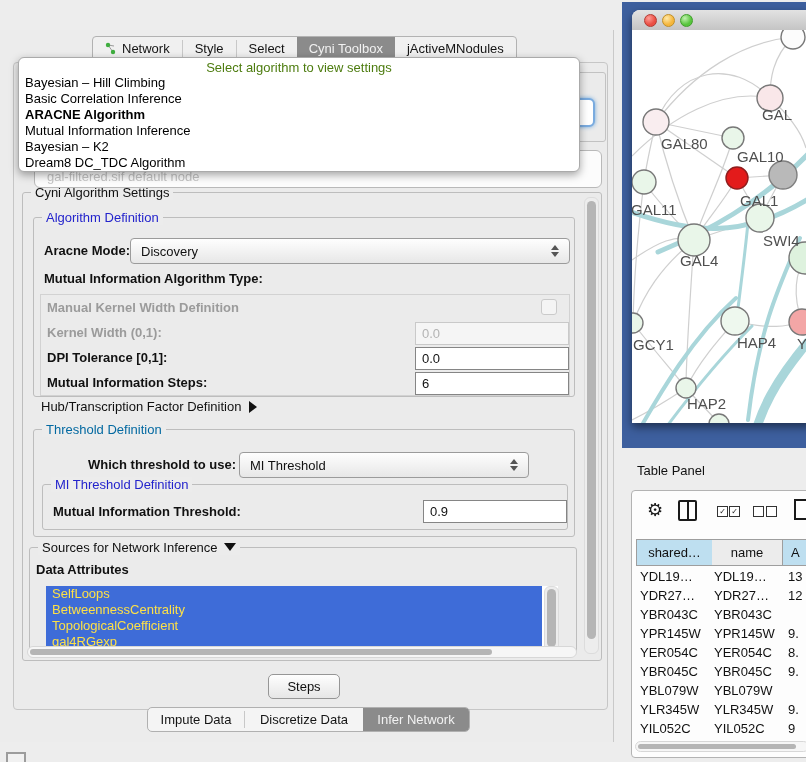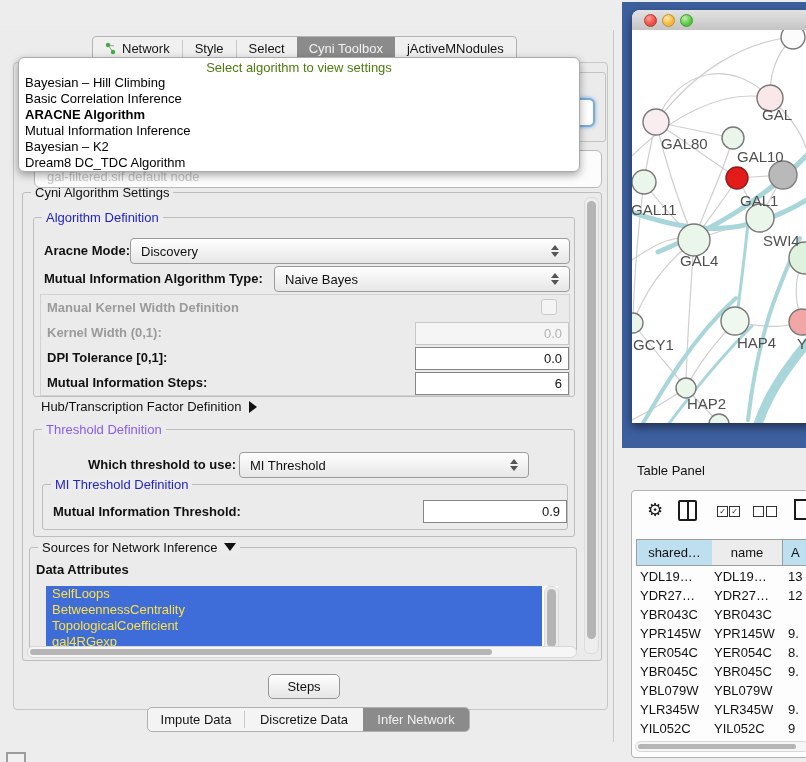--- a/index.html
+++ b/index.html
@@ -35,30 +35,30 @@
   #frag-combo{left:46px;top:68px;width:545px;height:25px;border:2px solid #7aabdf;border-radius:6px;
     background:#fff;box-shadow:0 0 4px #6fa8dc;z-index:6;}
   #frag-bgcombo{left:34px;top:120px;width:566px;height:36px;border:1px solid #b9b9b9;border-radius:6px;
     background:#fcfcfc;z-index:7;}
   #frag-bgcombo span{position:absolute;left:12px;top:18px;color:#c4c4c4;}
   
   .groupbox{border:1px solid #bdbdbd;border-radius:3px;}
   .gb-title{position:absolute;top:-8px;left:8px;background:#ececec;padding:0 4px;line-height:15px;}
   #settings{left:22px;top:162px;width:578px;height:467px;}
   .blue-t{color:#2323cc;}
-  .green-t{color:#8b5cf6;}
+  .green-t{color:#0369a1;}
   .combo{position:absolute;height:24px;background:linear-gradient(#fefefe,#e7e7e7);
     border:1px solid #9b9b9b;border-radius:4px;display:flex;align-items:center;padding:0 10px;}
   .combo .cv{flex:1;}
   .steppers{display:flex;flex-direction:column;gap:2px;align-items:center;margin-left:6px;}
   .steppers i{width:0;height:0;border-left:4px solid transparent;border-right:4px solid transparent;}
   .steppers .up{border-bottom:5px solid #555;}
   .steppers .dn{border-top:5px solid #555;}
   .field{position:absolute;height:21px;line-height:21px;background:#fff;border:1px solid #858585;
-    text-align:right;padding:0 6px;}
+    padding:0 6px;}
   .field.dis-f{background:#f5f5f5;border-color:#c9c9c9;color:#b3b3b3;}
   .checkbox{position:absolute;width:14px;height:14px;border:1px solid #cacaca;background:#f4f4f4;border-radius:3px;}
   .tri-right{display:inline-block;width:0;height:0;border-top:6px solid transparent;
     border-bottom:6px solid transparent;border-left:8px solid #111;margin-left:8px;vertical-align:-2px;}
   .tri-down{display:inline-block;width:0;height:0;border-left:6px solid transparent;
     border-right:6px solid transparent;border-top:8px solid #111;margin-left:6px;vertical-align:1px;}
   
   #attr-list{left:16px;top:38px;width:512px;height:66px;background:#fff;overflow:hidden;}
   .attr-item{height:16px;line-height:16px;padding-left:6px;color:#fde047;width:490px;}
   
@@ -166,27 +166,20 @@
         <span class="abs b" style="left:10px;top:25px;">Aracne Mode:</span>
         <div class="combo" style="left:96px;top:20px;width:418px;">
           <span class="cv">Discovery</span>
           <span class="steppers">
               <i class="up"></i>
               <i class="dn"></i>
             </span>
         </div>
 
         <span class="abs b" style="left:10px;top:53px;">Mutual Information Algorithm Type:</span>
-        <div class="combo" style="left:240px;top:48px;width:274px;">
-          <span class="cv">Naive Bayes</span>
-          <span class="steppers">
-              <i class="up"></i>
-              <i class="dn"></i>
-            </span>
-        </div>
 
         <div class="abs" style="left:6px;top:76px;width:528px;height:100px;border:1px solid #d2d2d2;">
           <span class="abs b dis" style="left:6px;top:5px;">Manual Kernel Width Definition</span>
           <span class="checkbox" style="left:500px;top:4px;"></span>
 
           <span class="abs b dis" style="left:6px;top:30px;">Kernel Width (0,1):</span>
           <span class="field dis-f" style="left:374px;top:27px;width:140px;">0.0</span>
 
           <span class="abs b" style="left:6px;top:55px;">DPI Tolerance [0,1]:</span>
           <span class="field" style="left:374px;top:52px;width:140px;">0.0</span>

